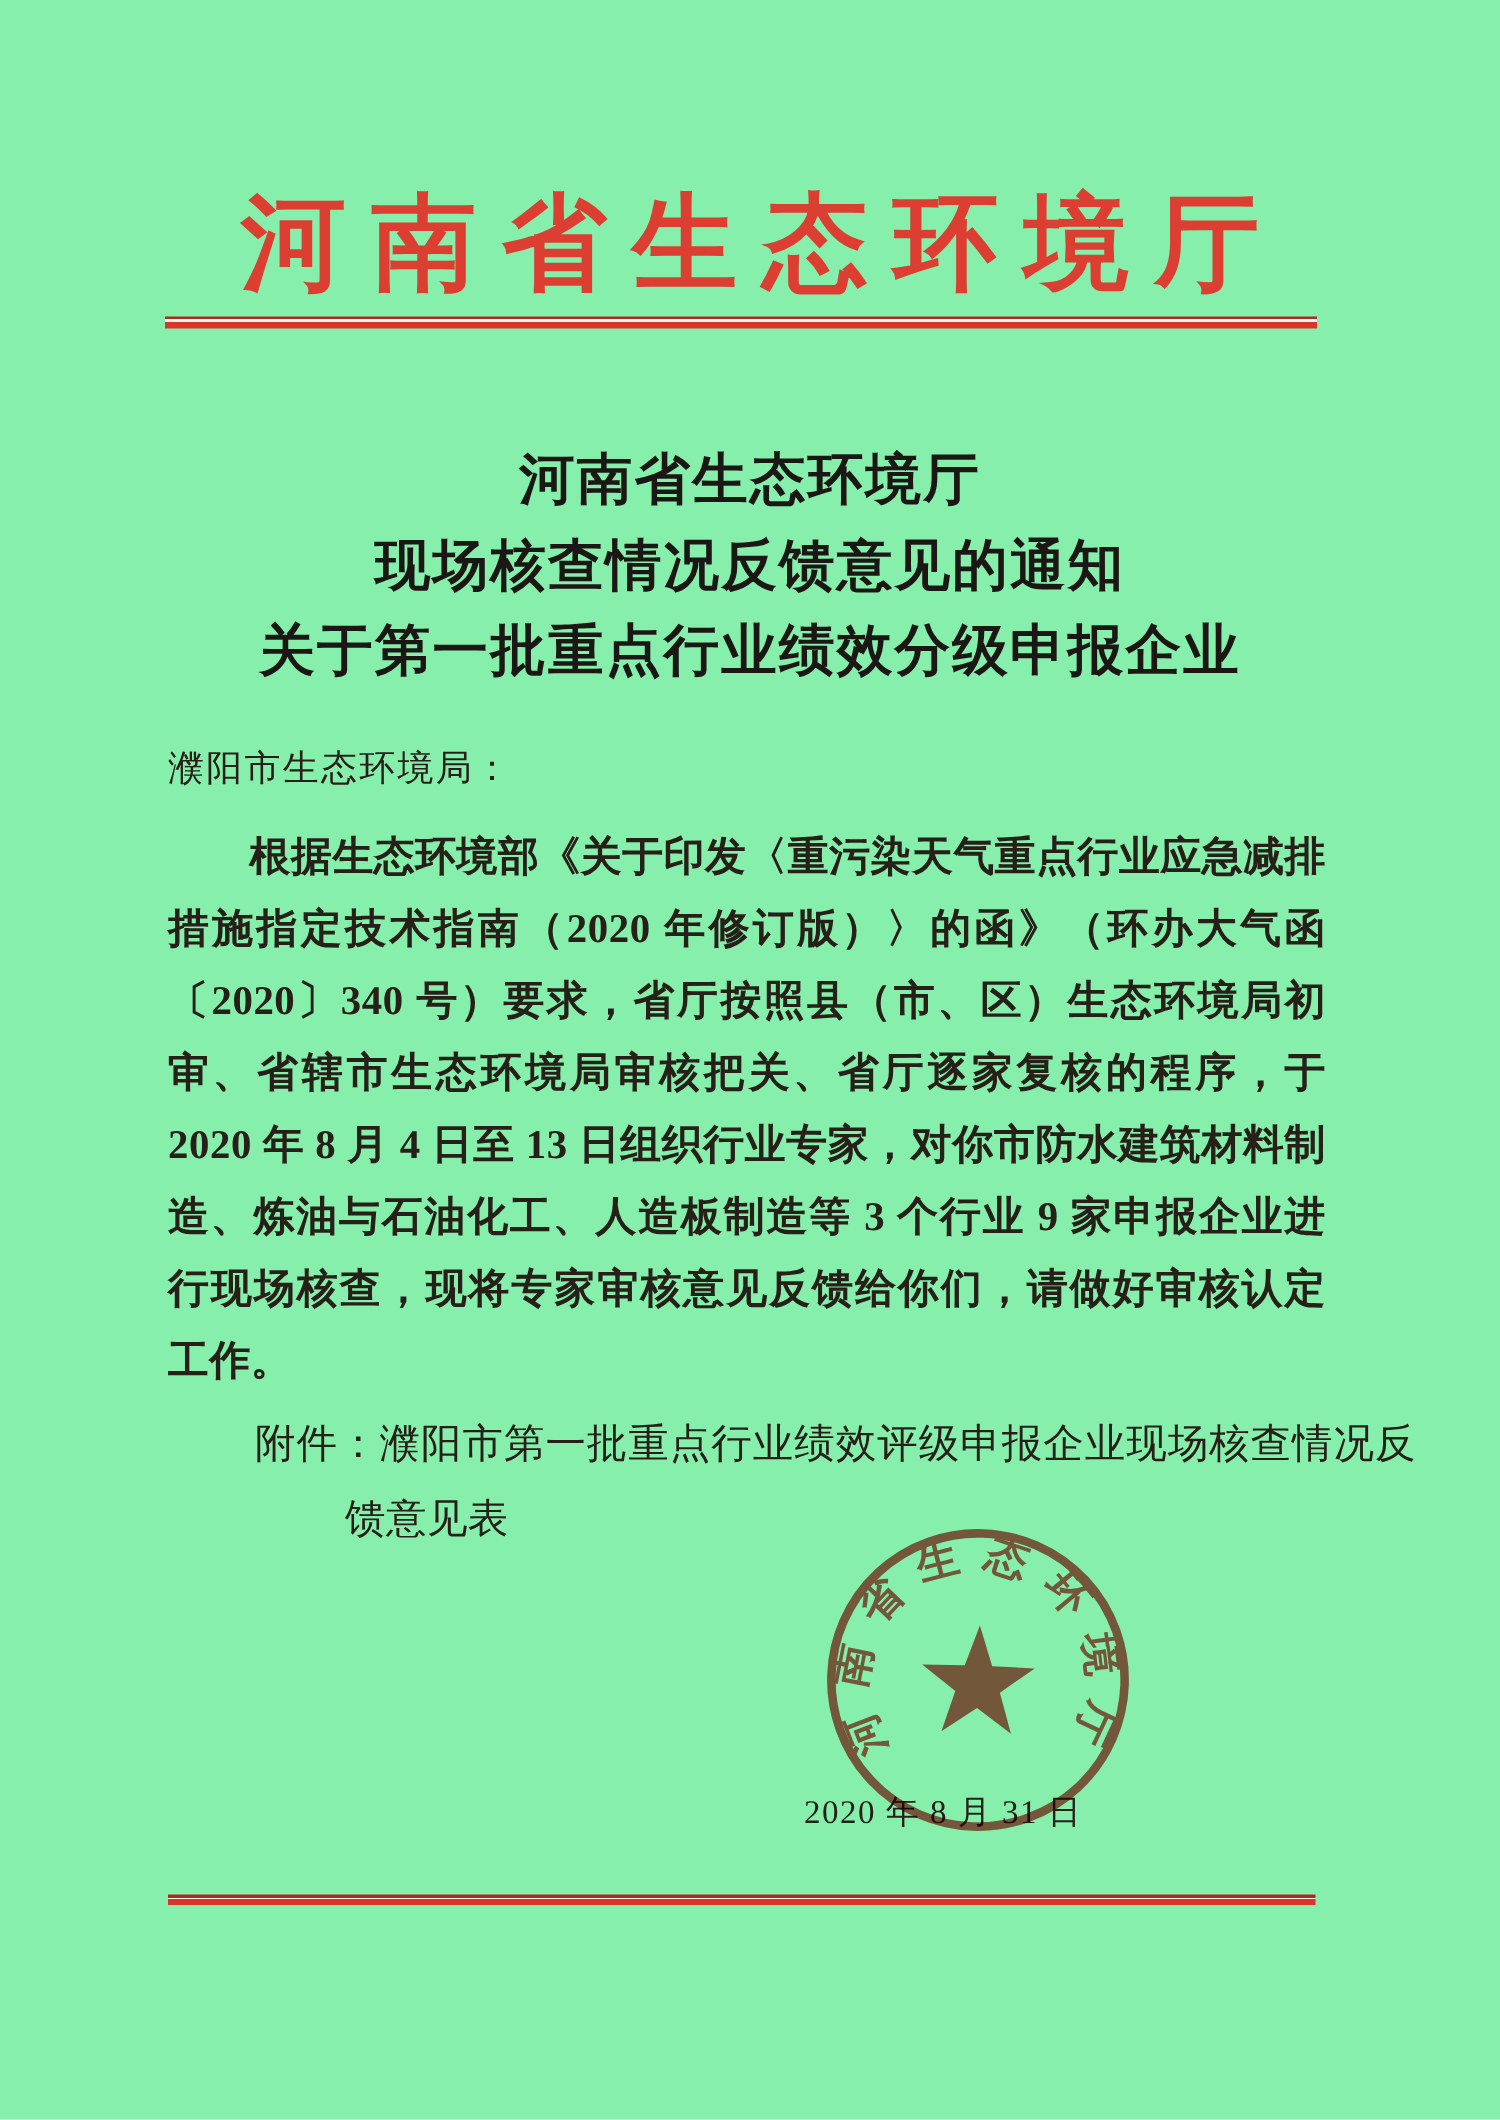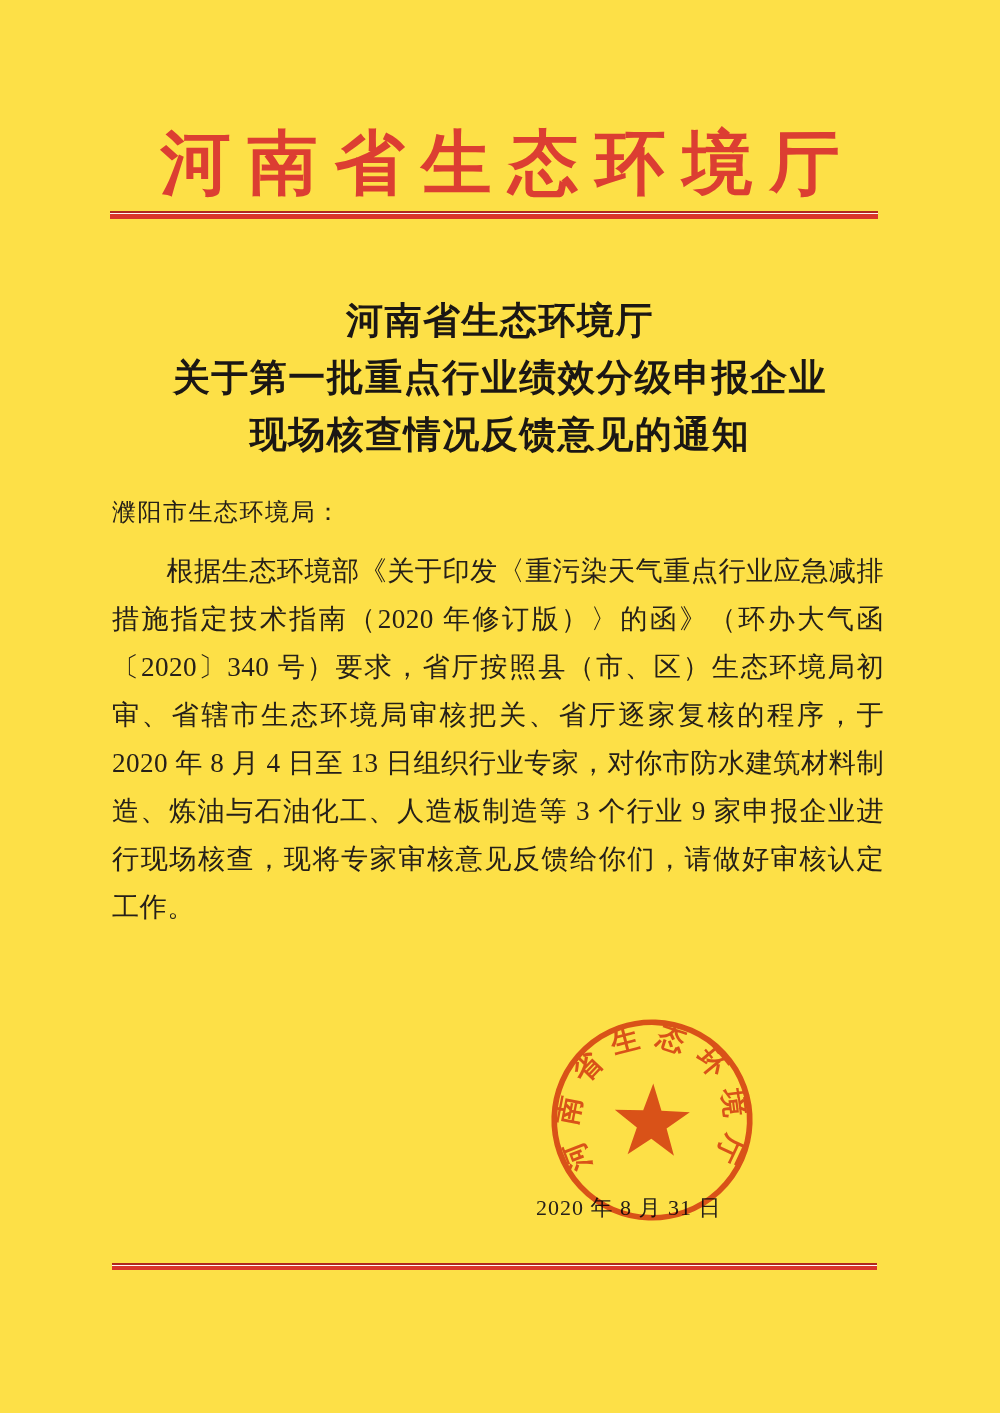--- a/index.html
+++ b/index.html
@@ -1,20 +1,20 @@
 <!DOCTYPE html>
 <html><head>
 <meta charset="utf-8">
 <style>
   html,body{margin:0;padding:0;background:#e8e8e8;}
   .page{
     position:relative;
     width:1000px;height:1413px;
     margin:0 auto;
-    background:#fde047;
+    background:#86efac;
     overflow:hidden;
     font-family:"Liberation Serif","DejaVu Serif",serif;
     color:#262019;
   }
   
   .letterhead{
     position:absolute;left:0;top:118px;width:1000px;
     text-align:center;
     font-size:70px;font-weight:bold;
     letter-spacing:17px;text-indent:17px;
@@ -46,20 +46,21 @@
     font-size:24px;letter-spacing:1.5px;
   }
   .body-para{
     position:absolute;left:112px;top:547px;width:772px;
     margin:0;
     font-size:27.2px;letter-spacing:0.4px;
     line-height:48px;
     text-align:justify;
     text-justify:inter-character;
     text-indent:2em;
+    font-weight:bold;
   }
   .attachment{
     position:absolute;left:170px;top:937px;width:714px;
     font-size:27px;letter-spacing:0.3px;
     line-height:50px;
     padding-left:60px;text-indent:-60px;
     text-align:justify;
   }
   
   .issue-date{
@@ -82,28 +83,29 @@
 </head>
 <body>
 
 <div class="page">
 
   <div class="letterhead">河南省生态环境厅</div>
   <div class="rule rule-top"></div>
 
   <div class="doc-title">
     <div>河南省生态环境厅</div>
+    <div>现场核查情况反馈意见的通知</div>
     <div>关于第一批重点行业绩效分级申报企业</div>
-    <div>现场核查情况反馈意见的通知</div>
   </div>
 
   <div class="salutation">濮阳市生态环境局：</div>
 
   <p class="body-para">根据生态环境部《关于印发〈重污染天气重点行业应急减排措施指定技术指南（2020 年修订版）〉的函》（环办大气函〔2020〕340 号）要求，省厅按照县（市、区）生态环境局初审、省辖市生态环境局审核把关、省厅逐家复核的程序，于 2020 年 8 月 4 日至 13 日组织行业专家，对你市防水建筑材料制造、炼油与石油化工、人造板制造等 3 个行业 9 家申报企业进行现场核查，现将专家审核意见反馈给你们，请做好审核认定工作。</p>
 
+  <div class="attachment"><span>附件：</span><span>濮阳市第一批重点行业绩效评级申报企业现场核查情况反馈意见表</span></div>
 
   <div class="issue-date">2020 年 8 月 31 日</div>
 
   <div class="seal">
     <svg viewBox="0 0 200 200" xmlns="http://www.w3.org/2000/svg">
       <circle cx="100" cy="100" r="94" fill="none" stroke="#d6453c" stroke-width="5.5"></circle>
       <path id="sealArc" d="M 49.8 150.2 A 71 71 0 1 1 150.2 150.2" fill="none"></path>
       <text font-size="27" fill="#d6453c" letter-spacing="13">
         <textPath href="#sealArc" startOffset="50%" text-anchor="middle">河南省生态环境厅</textPath>
       </text>

